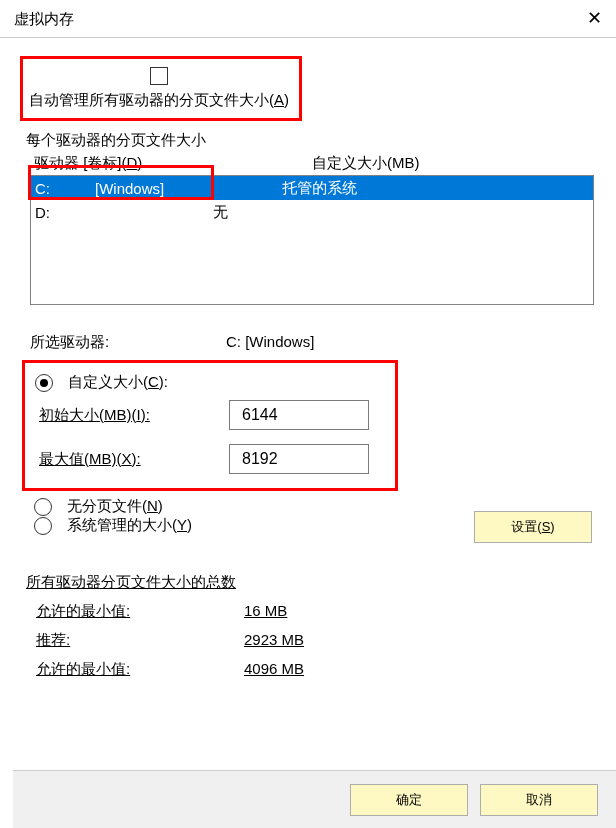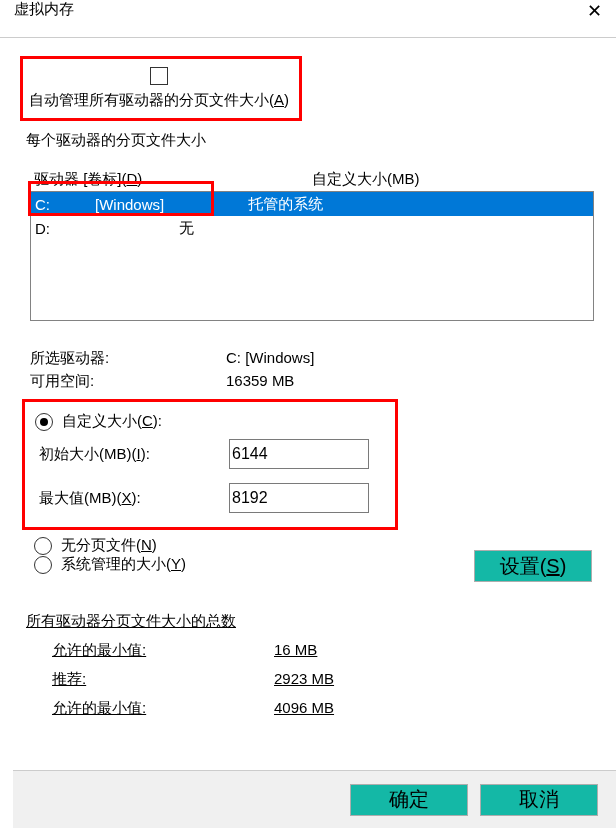--- a/index.html
+++ b/index.html
@@ -11,23 +11,23 @@
     body {
       background: #fff;
       width: 616px;
       height: 828px;
       position: relative;
       font-size: 15px;
     }
     .titlebar {
       height: 38px;
       display: flex;
-      align-items: flex-start;
+      align-items: flex-end;
       justify-content: space-between;
-      padding: 0 14px;
+      padding: 8px 14px;
       border-bottom: 1px solid #ccc;
     }
     .close-x {
       font-size: 18px;
       font-family: Arial, sans-serif;
       cursor: pointer;
     }
     .dialog-body {
       padding: 18px 20px 10px 20px;
     }
@@ -48,21 +48,21 @@
       height: 18px;
       border: 1px solid #333;
       background: #fff;
       display: inline-block;
     }
     .accel {
       text-decoration: underline;
     }
     .subheader {
       margin-top: 4px;
-      margin-bottom: 20px;
+      margin-bottom: 4px;
       margin-left: 6px;
     }
     .header-row {
       display: flex;
       margin-left: 14px;
       margin-bottom: 2px;
     }
     .header-row .col1 {
       width: 278px;
     }
@@ -87,21 +87,21 @@
     }
     .drive-letter {
       width: 60px;
     }
     .drive-label {
       flex: 0 0 auto;
     }
     .drive-size {
       text-align: left;
       flex: 1;
-      padding-left: 84px;
+      padding-left: 118px;
     }
     .redbox2 {
       position: absolute;
       border: 3px solid #ff0000;
       left: -3px;
       top: -11px;
       width: 186px;
       height: 35px;
       pointer-events: none;
     }
@@ -119,21 +119,21 @@
     .redbox3 {
       border: 3px solid #ff0000;
       margin-top: 8px;
       margin-left: 2px;
       padding: 10px 8px 10px 6px;
       width: 376px;
     }
     .radio-row {
       display: flex;
       align-items: center;
-      gap: 9px;
+      gap: 15px;
       margin-bottom: 8px;
       margin-left: 4px;
     }
     .radio {
       width: 18px;
       height: 18px;
       border: 1px solid #333;
       border-radius: 50%;
       display: inline-flex;
       align-items: center;
@@ -148,62 +148,62 @@
       border-radius: 50%;
     }
     .size-row {
       display: flex;
       align-items: center;
       margin-bottom: 14px;
       margin-left: 8px;
     }
     .size-label {
       width: 190px;
+      text-decoration: underline;
     }
     .text-input {
       border: 1px solid #7a7a7a;
       height: 30px;
       width: 140px;
-      padding: 2px 2px;
+      padding: 2px 12px;
       font-size: 16px;
       font-family: inherit;
     }
     .below-redbox {
       margin-left: 10px;
       margin-top: 6px;
     }
     .set-btn-row {
       display: flex;
       justify-content: flex-end;
       margin-right: 4px;
       margin-top: -32px;
     }
     .btn {
       border: 1px solid #adadad;
-      background: #14b8a6;
+      background: #fef9c3;
       height: 32px;
       min-width: 118px;
-      font-size: 20px;
+      font-size: 13px;
       font-family: inherit;
       cursor: pointer;
       padding: 0 12px;
     }
     .totals-section {
       margin-top: 30px;
       margin-left: 6px;
       text-decoration: underline;
     }
     .totals-title {
       margin-bottom: 10px;
     }
     .totals-row {
       display: flex;
-      margin-left: 26px;
+      margin-left: 10px;
       margin-bottom: 10px;
-      gap: 14px;
     }
     .totals-label {
       width: 208px;
     }
     .footer {
       position: absolute;
       bottom: 0;
       left: 13px;
       right: 0;
       height: 58px;
@@ -256,24 +256,20 @@
       <span class="drive-label"></span>
       <span class="drive-size">无</span>
     </div>
   </div>
 
   <div class="info-block">
     <div class="info-row">
       <span class="info-label">所选驱动器:</span>
       <span>C:  [Windows]</span>
     </div>
-    <div class="info-row">
-      <span class="info-label">可用空间:</span>
-      <span>16359 MB</span>
-    </div>
   </div>
 
   <div class="redbox3">
     <div class="radio-row">
       <span class="radio checked"></span>
       <span>
         <span>自定义大小(</span><span class="accel">C</span><span>):</span>
       </span>
     </div>
     <div class="size-row">

